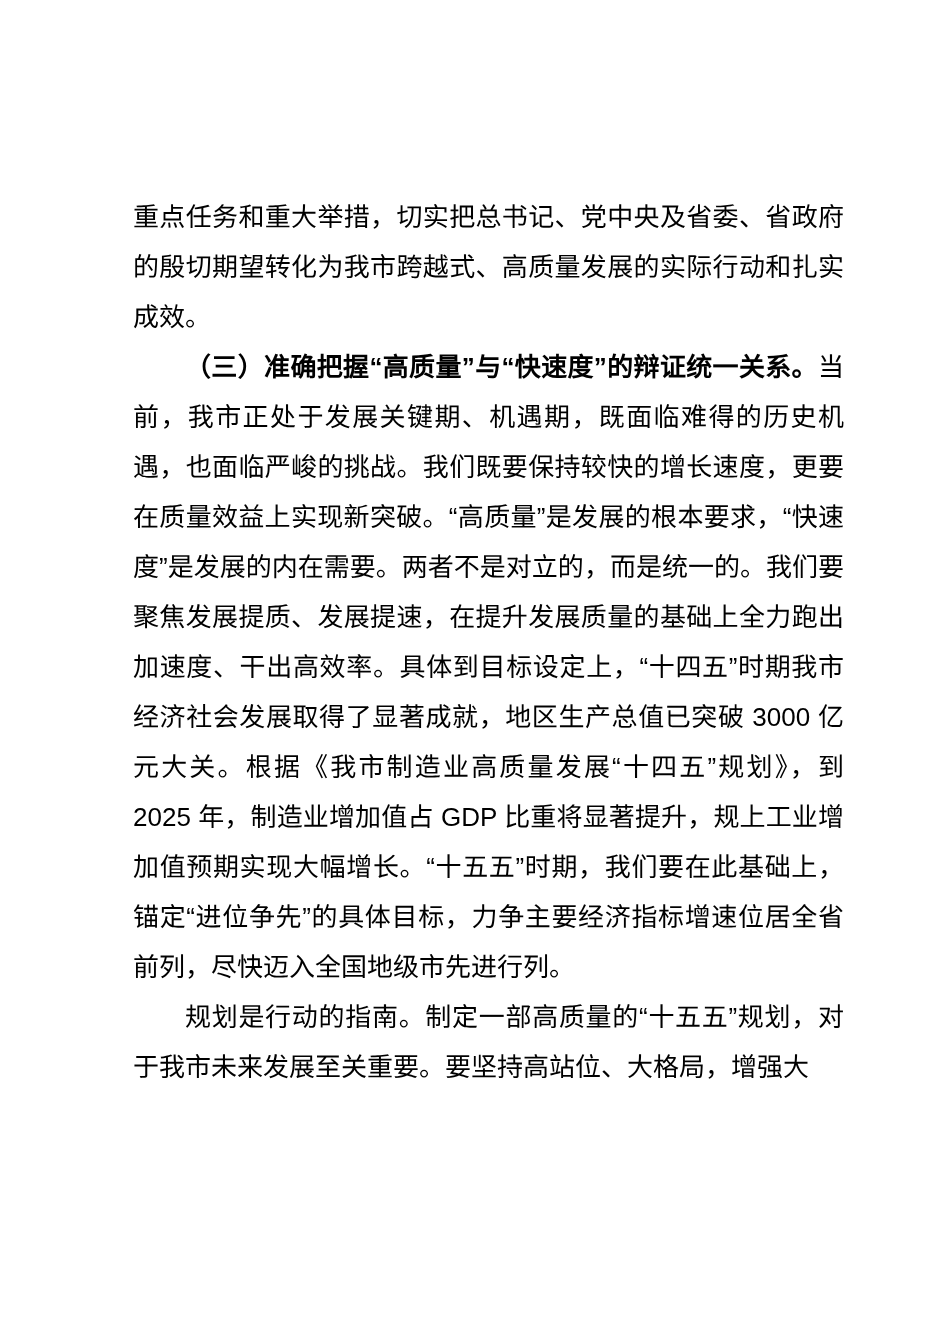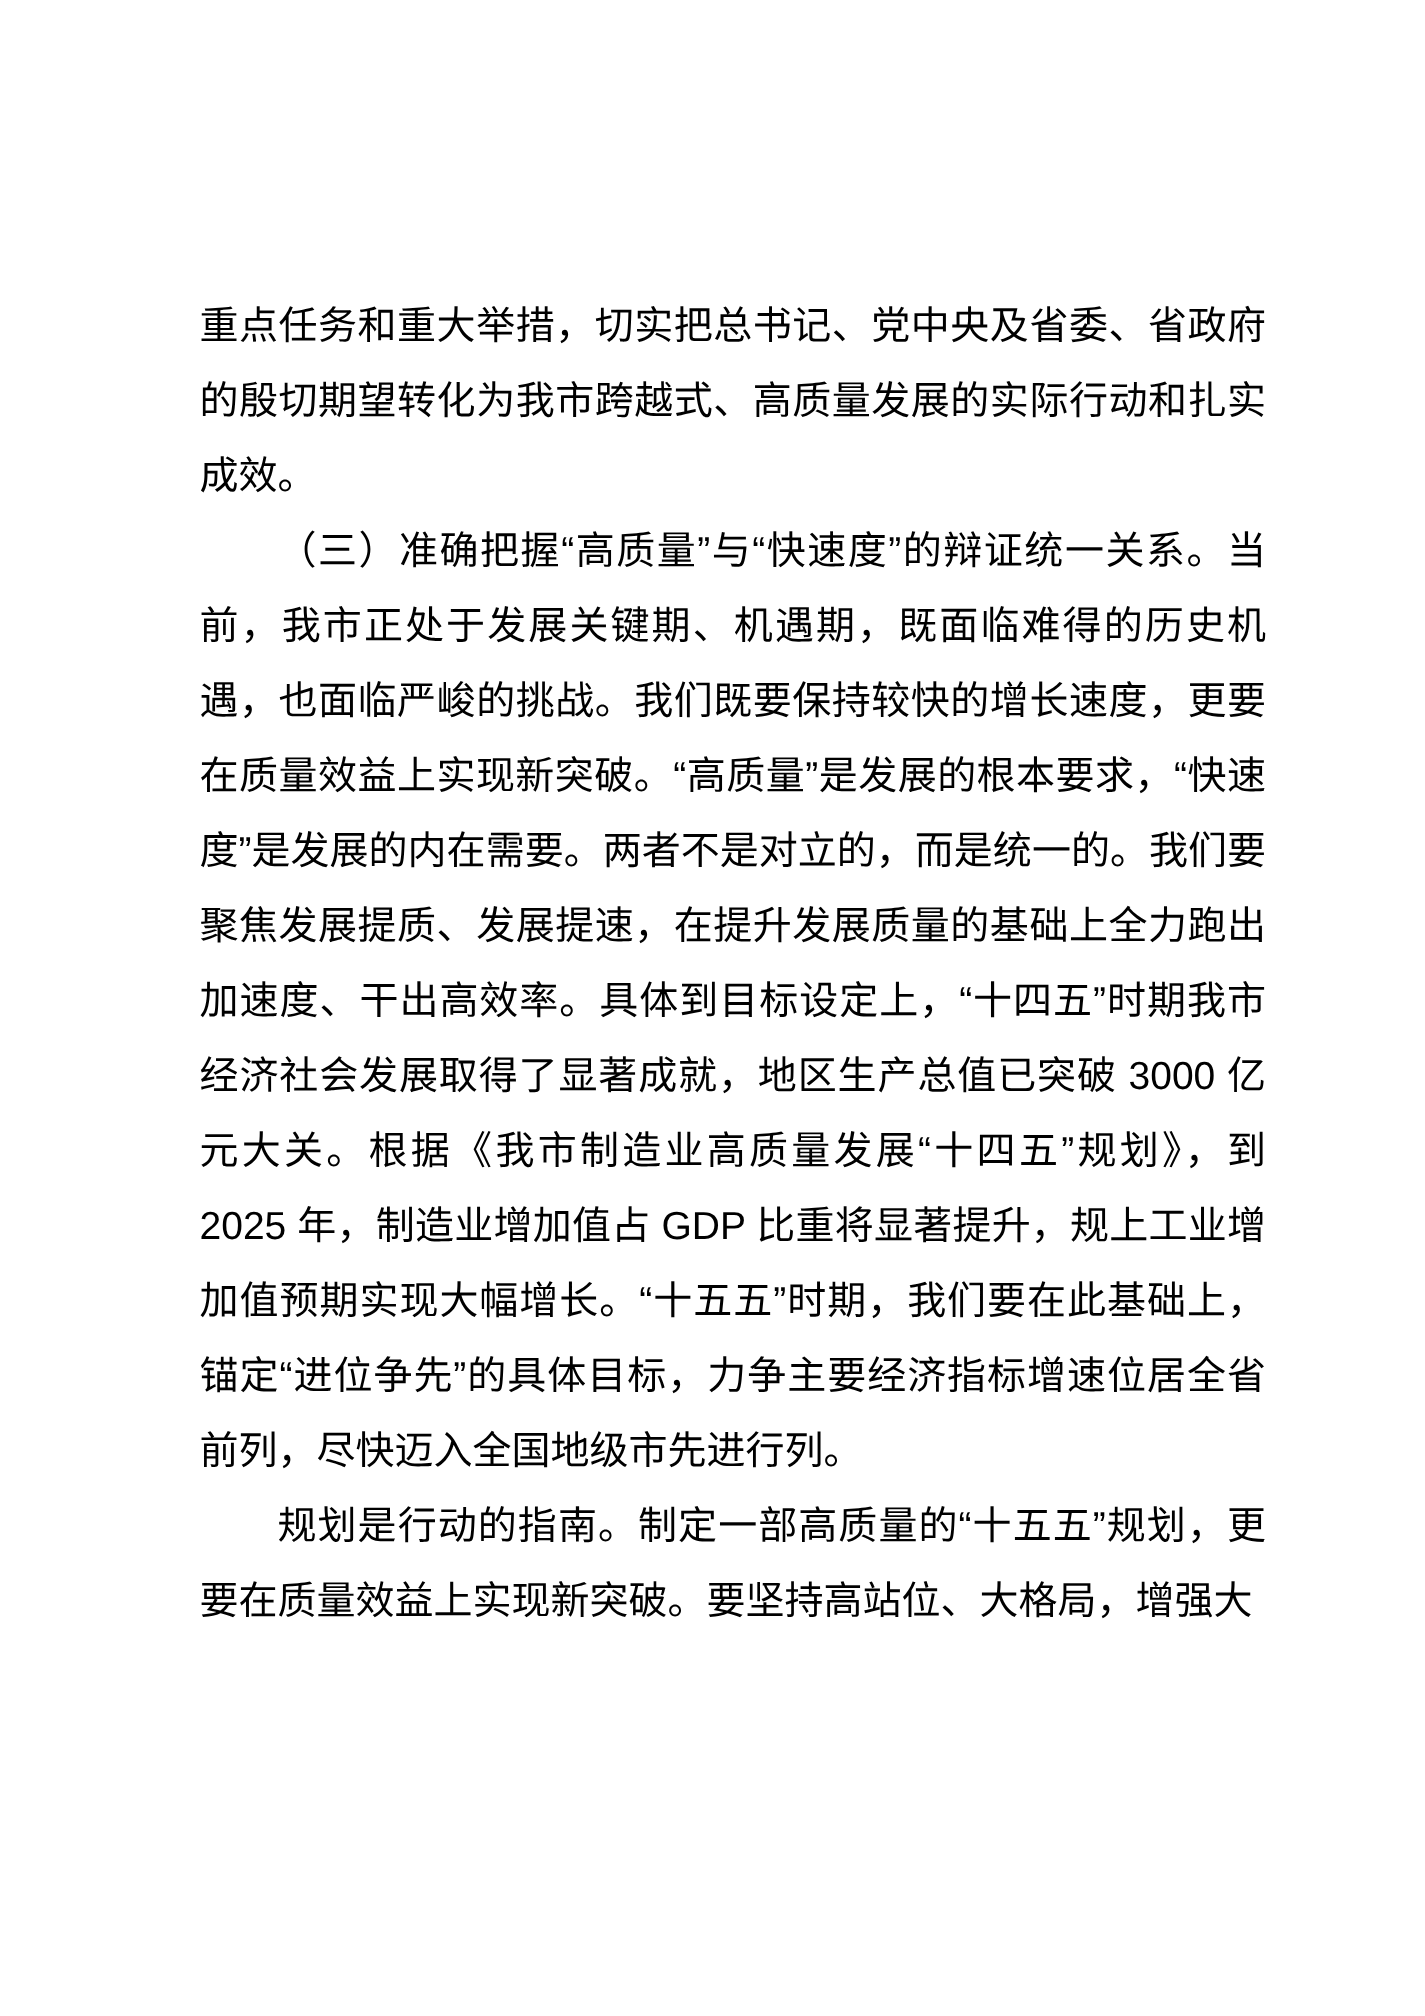--- a/index.html
+++ b/index.html
@@ -26,31 +26,31 @@
     line-break: strict;
   }
   .para {
     margin: 0;
     padding: 0;
   }
   .indent {
     text-indent: 2em;
   }
   .bold-lead {
-    font-weight: 400;
+    font-weight: 700;
   }
   .heading {
     font-weight: 400;
   }
 </style>
 </head>
 <body>
 
 <div class="page">
 
   <p class="para"><span>重点任务和重大举措，切实把总书记、党中央及省委、省政府的殷切期望转化为我市跨越式、高质量发展的实际行动和扎实成效。</span></p>
 
   <p class="para indent"><span class="bold-lead">（三）准确把握“高质量”与“快速度”的辩证统一关系。</span><span>当前，我市正处于发展关键期、机遇期，既面临难得的历史机遇，也面临严峻的挑战。我们既要保持较快的增长速度，更要在质量效益上实现新突破。“高质量”是发展的根本要求，“快速度”是发展的内在需要。两者不是对立的，而是统一的。我们要聚焦发展提质、发展提速，在提升发展质量的基础上全力跑出加速度、干出高效率。具体到目标设定上，“十四五”时期我市经济社会发展取得了显著成就，地区生产总值已突破 3000 亿元大关。根据《我市制造业高质量发展“十四五”规划》，到 2025 年，制造业增加值占 GDP 比重将显著提升，规上工业增加值预期实现大幅增长。“十五五”时期，我们要在此基础上，锚定“进位争先”的具体目标，力争主要经济指标增速位居全省前列，尽快迈入全国地级市先进行列。</span></p>
 
 
-  <p class="para indent"><span>规划是行动的指南。制定一部高质量的“十五五”规划，更要在质量效益上实现新突破。要坚持高站位、大格局，增强大</span></p>
+  <p class="para indent"><span>规划是行动的指南。制定一部高质量的“十五五”规划，对于我市未来发展至关重要。要坚持高站位、大格局，增强大</span></p>
 
 </div>
 
 </body></html>

